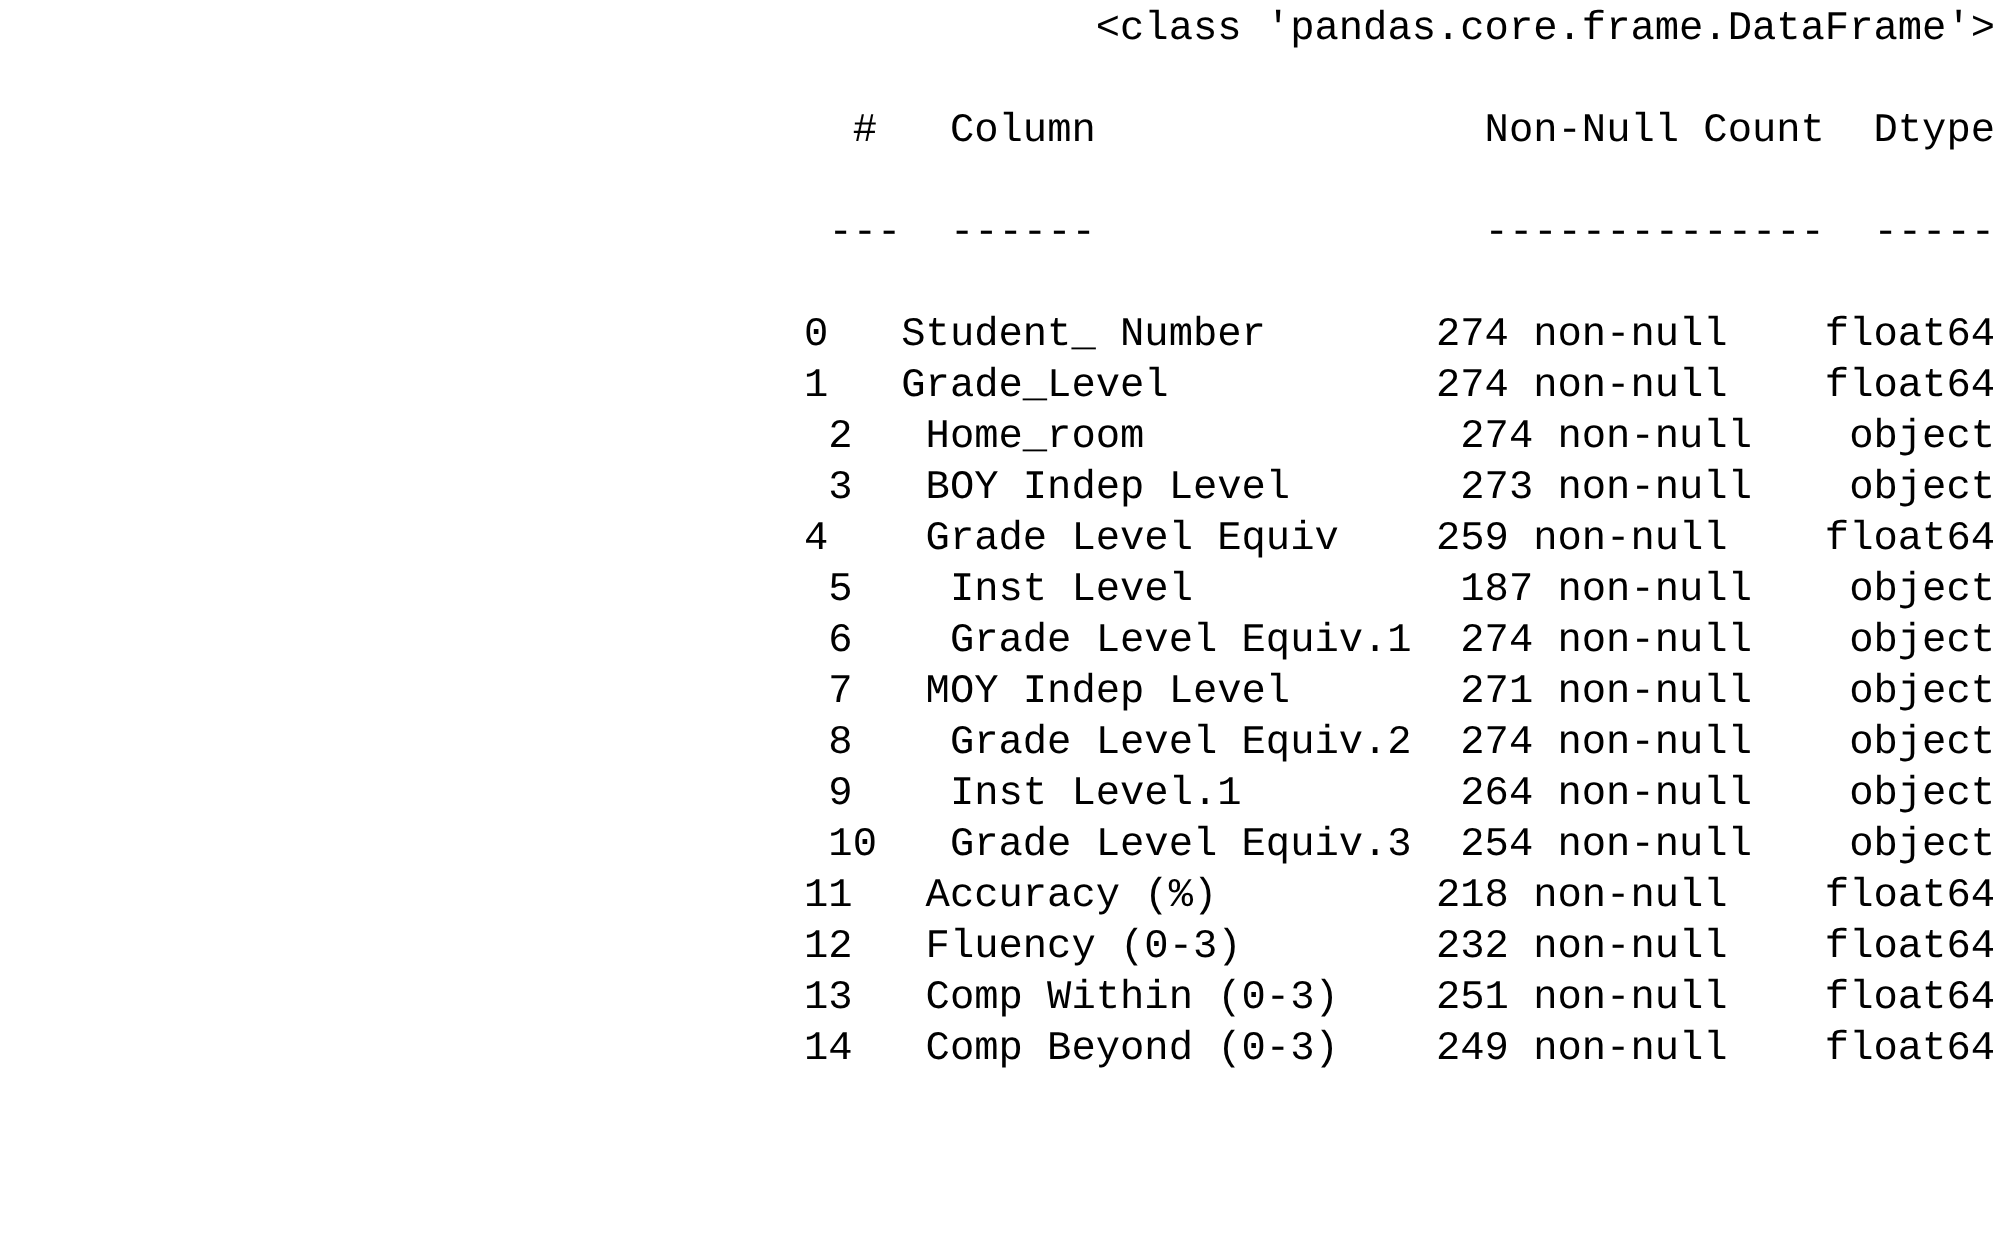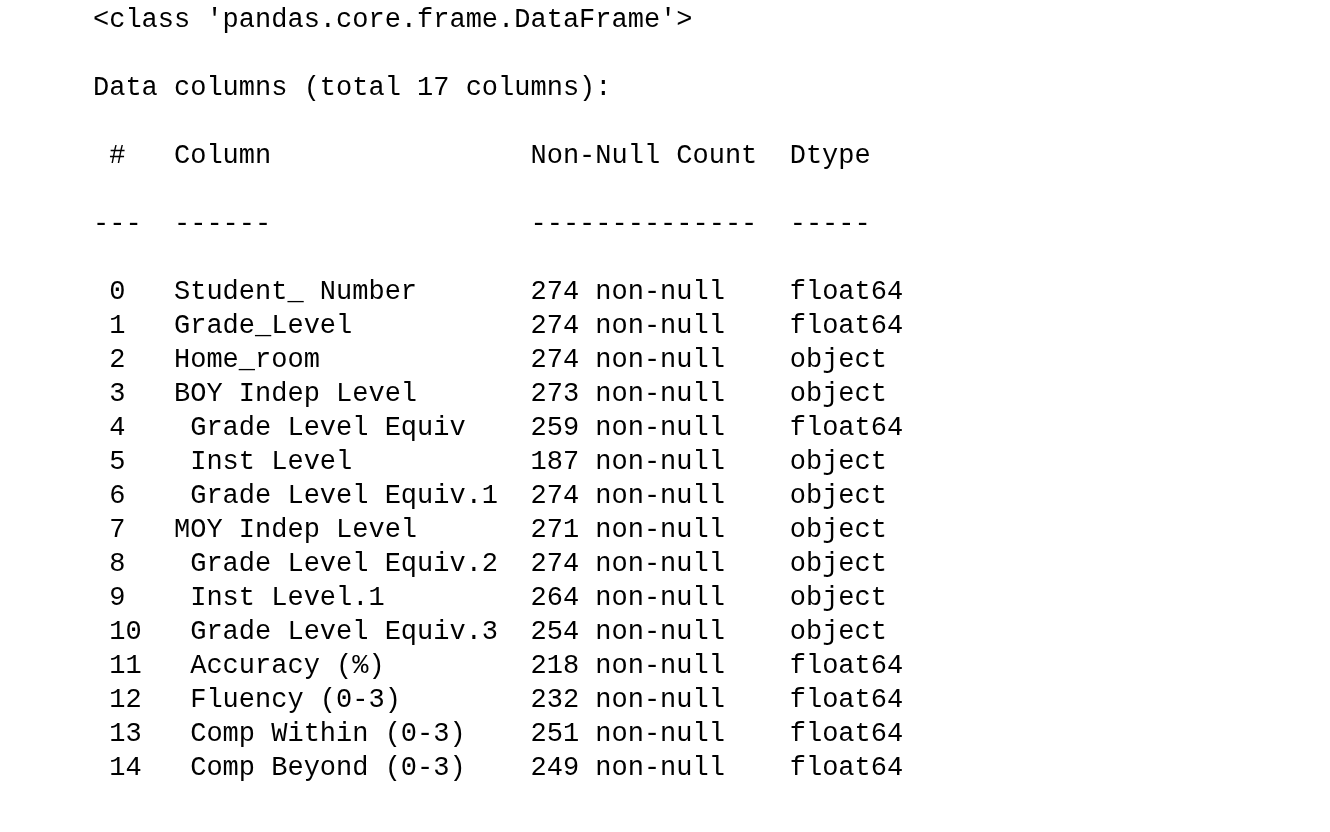--- a/index.html
+++ b/index.html
@@ -14,27 +14,26 @@
   }
   .console {
     margin: 0;
     padding: 3px 0 0 93px;
     font-family: "Liberation Mono", "DejaVu Sans Mono", monospace;
     font-size: 27px;
     line-height: 34px;
     color: #000000;
     white-space: pre;
   }
-  .line { white-space: pre; }
+  .line { white-space: pre; text-align: right; }
 </style>
 </head>
 <body>
 
 <div>
   <pre class="console"><div class="line">&lt;class 'pandas.core.frame.DataFrame'&gt;</div>
-<div class="line">Data columns (total 17 columns):</div>
 <div class="line" id="table-header"> #   Column                Non-Null Count  Dtype</div>
 <div class="line" id="table-separator">---  ------                --------------  -----</div>
 <div id="table-rows"><div class="line"><span> 0   </span><span>Student_ Number       </span><span>274 non-null    </span><span>float64</span></div><div class="line"><span> 1   </span><span>Grade_Level           </span><span>274 non-null    </span><span>float64</span></div><div class="line"><span> 2   </span><span>Home_room             </span><span>274 non-null    </span><span>object</span></div><div class="line"><span> 3   </span><span>BOY Indep Level       </span><span>273 non-null    </span><span>object</span></div><div class="line"><span> 4   </span><span> Grade Level Equiv    </span><span>259 non-null    </span><span>float64</span></div><div class="line"><span> 5   </span><span> Inst Level           </span><span>187 non-null    </span><span>object</span></div><div class="line"><span> 6   </span><span> Grade Level Equiv.1  </span><span>274 non-null    </span><span>object</span></div><div class="line"><span> 7   </span><span>MOY Indep Level       </span><span>271 non-null    </span><span>object</span></div><div class="line"><span> 8   </span><span> Grade Level Equiv.2  </span><span>274 non-null    </span><span>object</span></div><div class="line"><span> 9   </span><span> Inst Level.1         </span><span>264 non-null    </span><span>object</span></div><div class="line"><span> 10  </span><span> Grade Level Equiv.3  </span><span>254 non-null    </span><span>object</span></div><div class="line"><span> 11  </span><span> Accuracy (%)         </span><span>218 non-null    </span><span>float64</span></div><div class="line"><span> 12  </span><span> Fluency (0-3)        </span><span>232 non-null    </span><span>float64</span></div><div class="line"><span> 13  </span><span> Comp Within (0-3)    </span><span>251 non-null    </span><span>float64</span></div><div class="line"><span> 14  </span><span> Comp Beyond (0-3)    </span><span>249 non-null    </span><span>float64</span></div></div>
 
 
 </pre>
 </div>
 
 </body></html>

